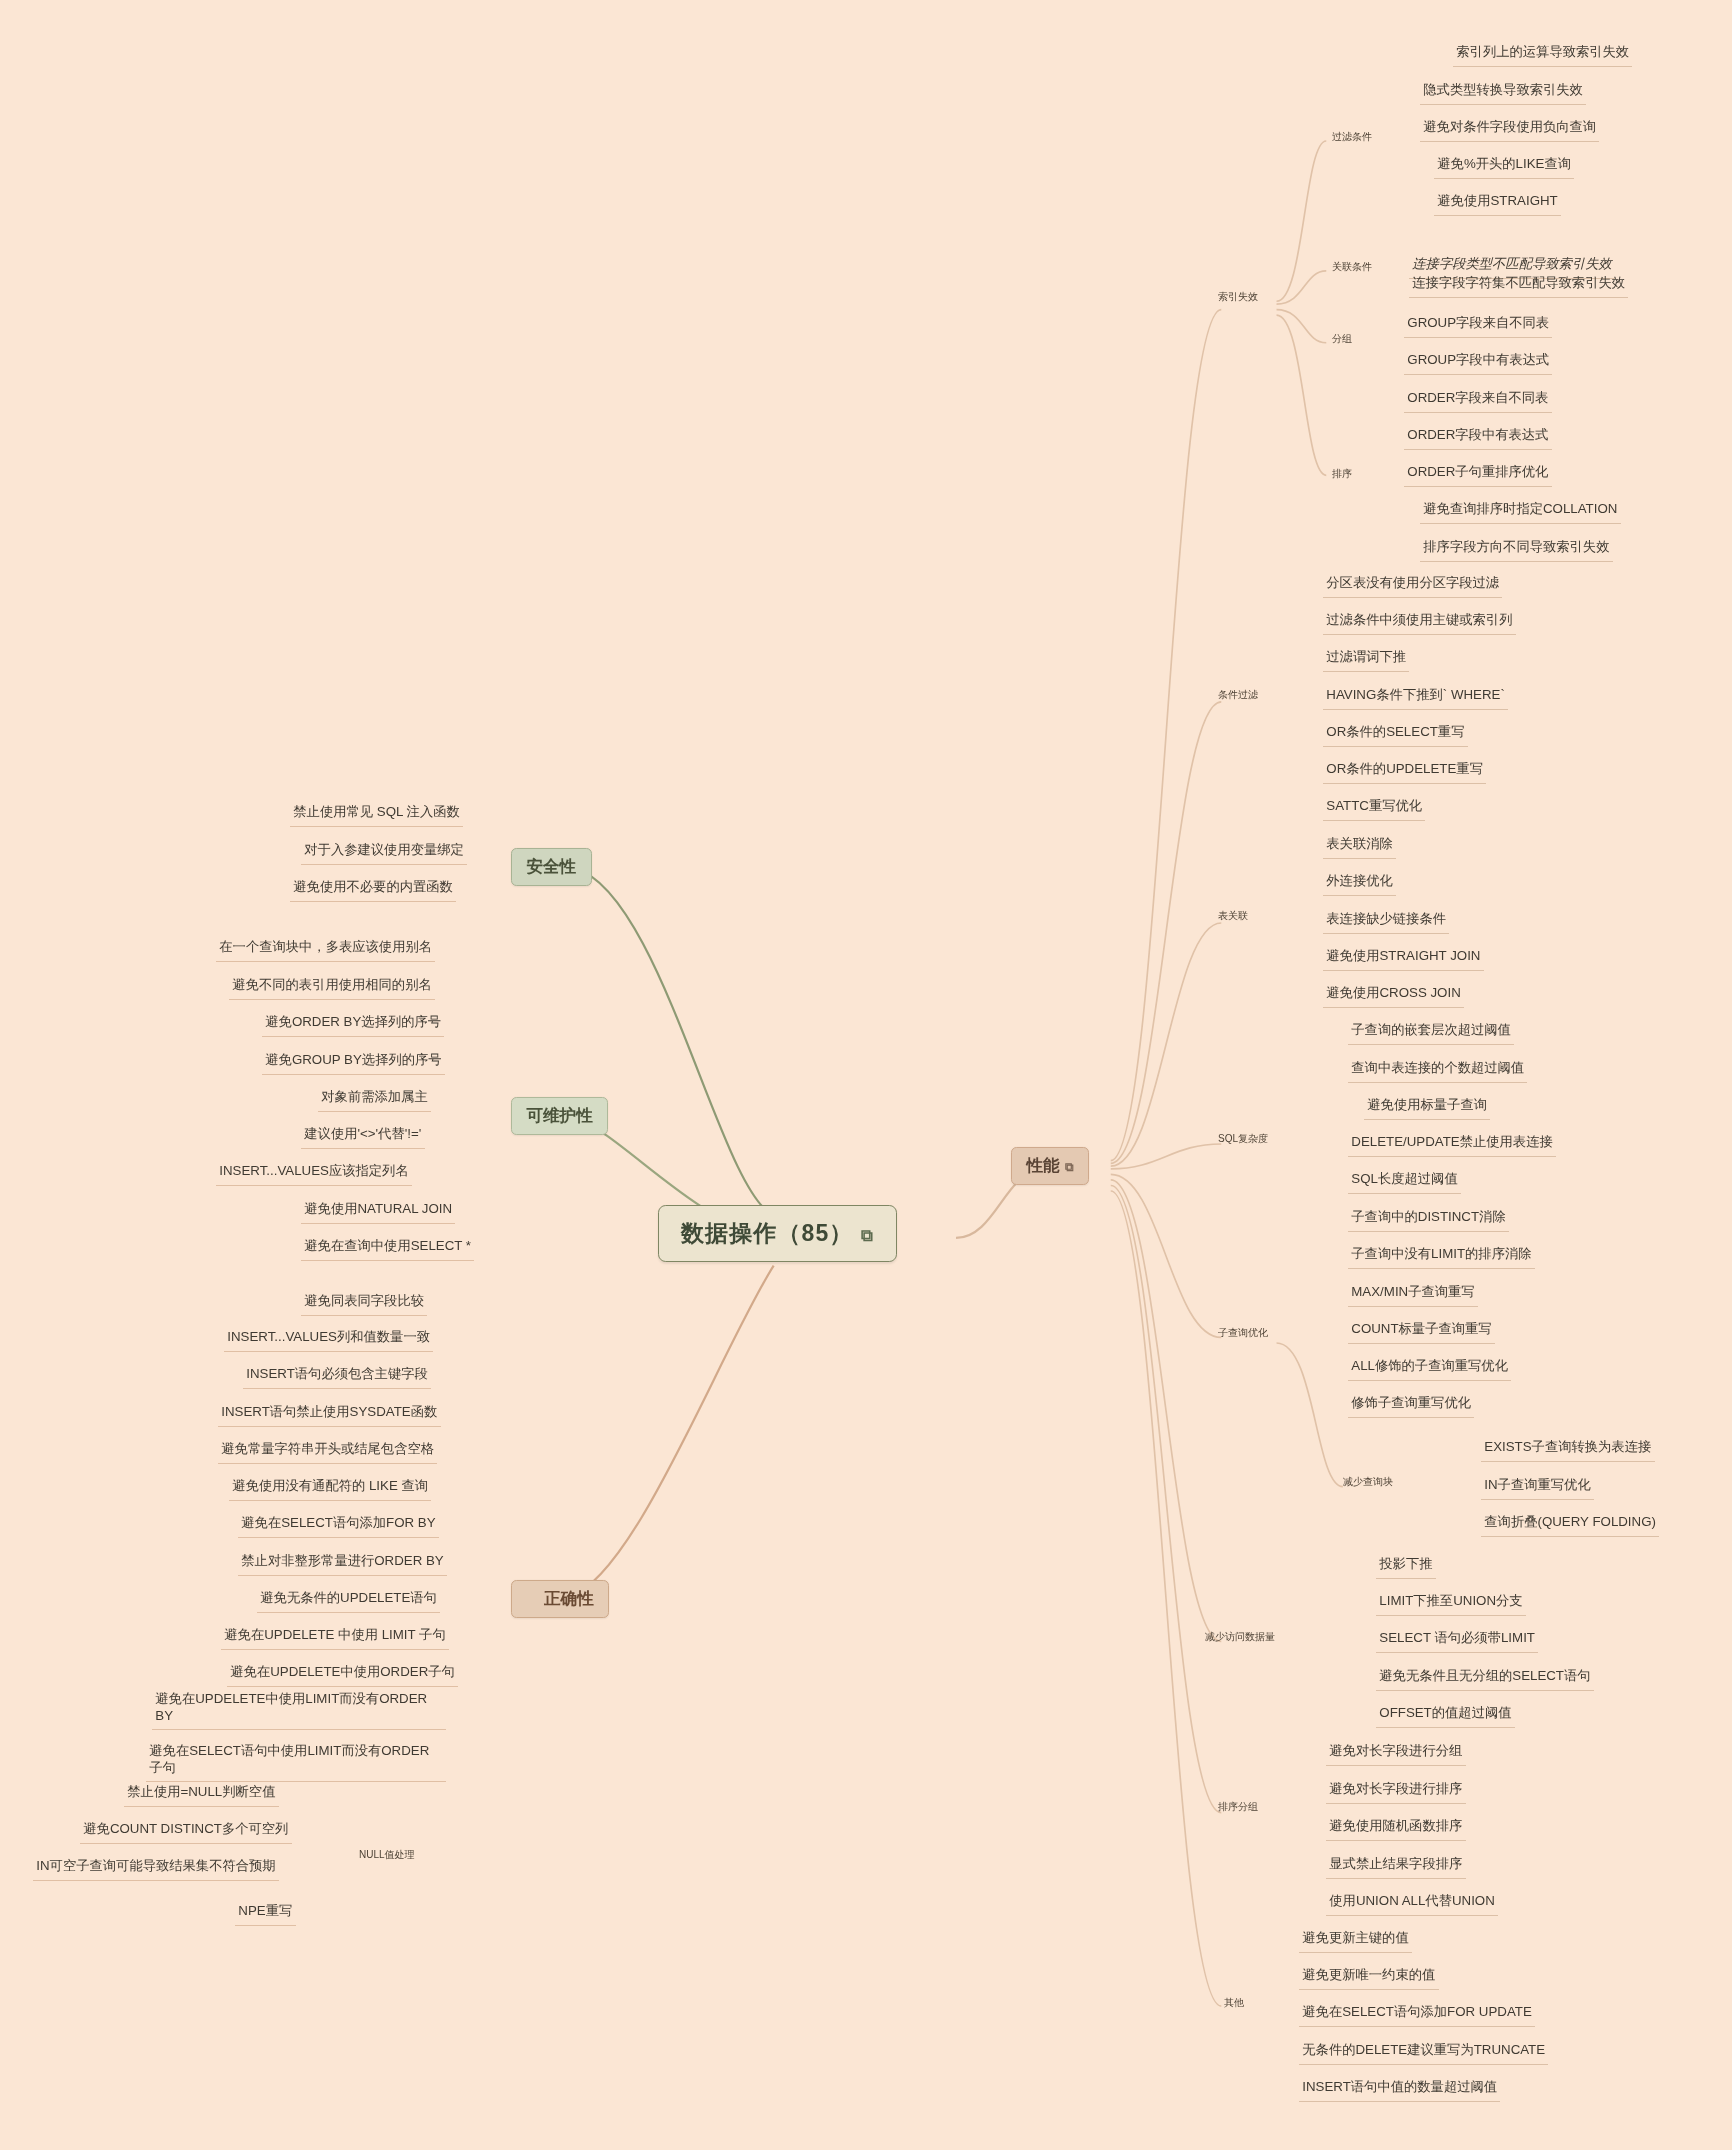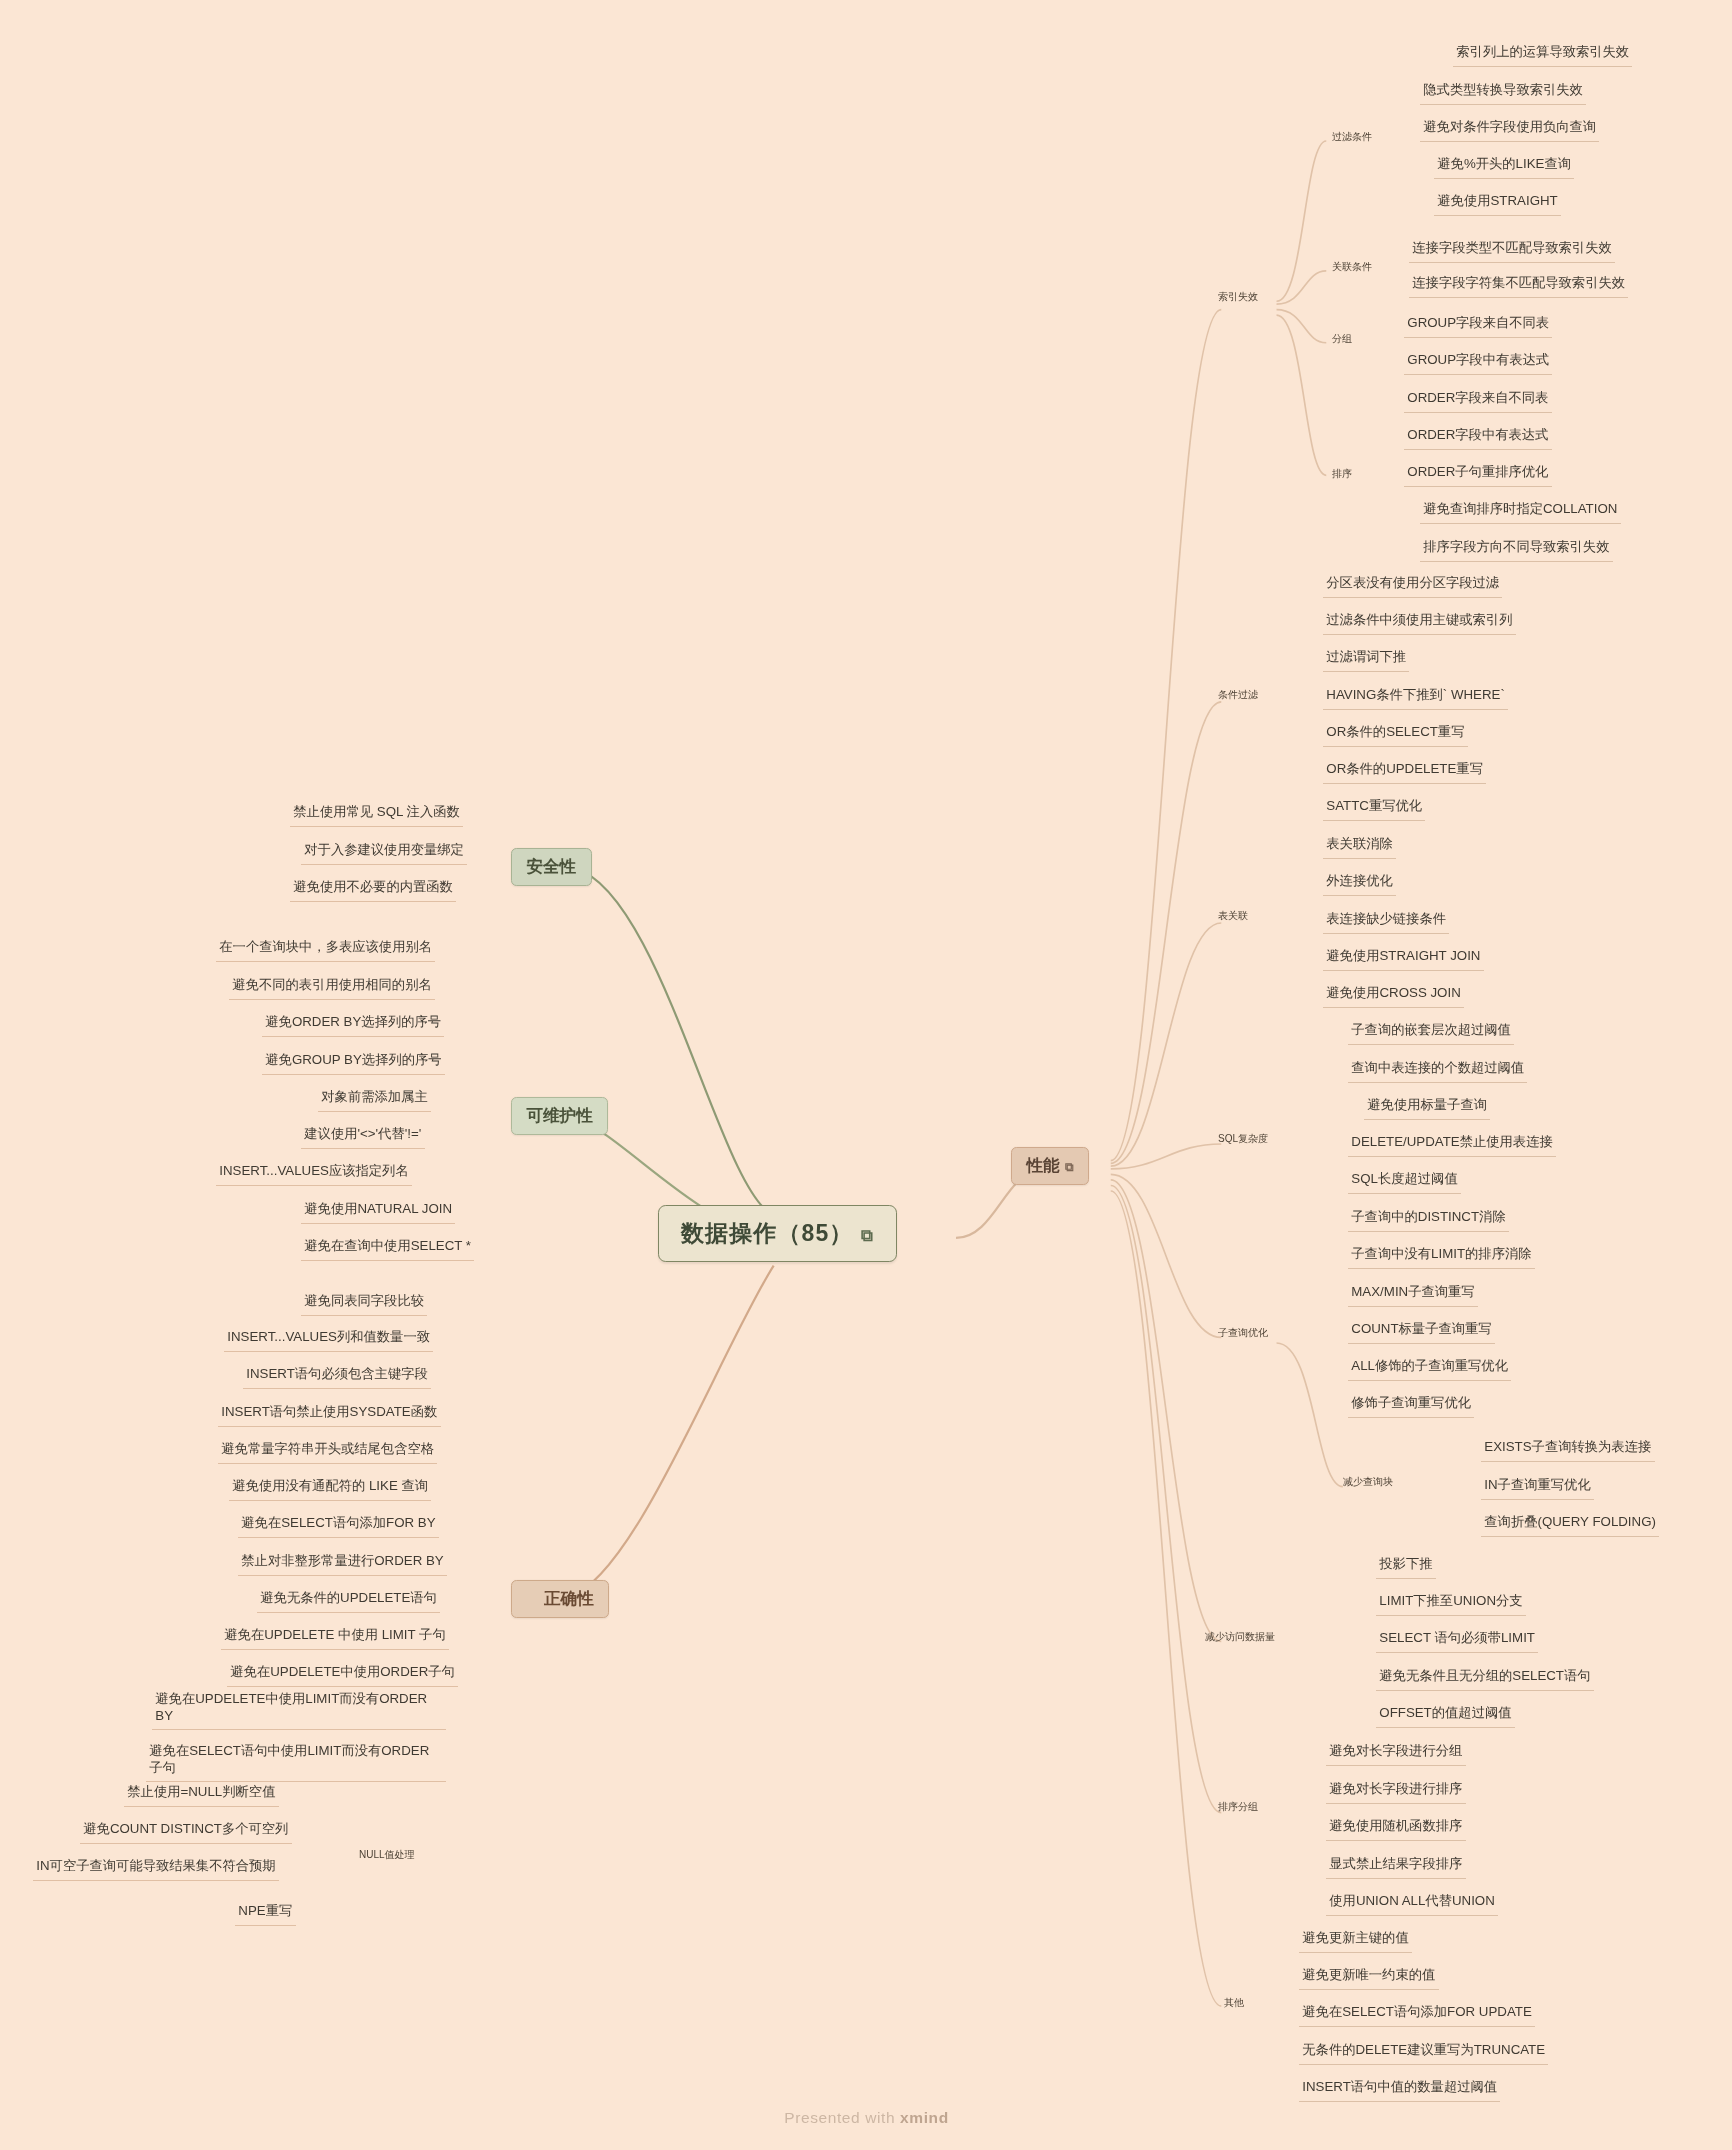--- a/index.html
+++ b/index.html
@@ -155,21 +155,21 @@
 
   <div class="node cat" style="left:1218px;top:290px;">索引失效</div>
   <div class="node cat" style="left:1332px;top:130px;">过滤条件</div>
   <div class="node leaf r" style="left:1453px;top:44px;">索引列上的运算导致索引失效</div>
   <div class="node leaf r" style="left:1420px;top:82px;">隐式类型转换导致索引失效</div>
   <div class="node leaf r" style="left:1420px;top:119px;">避免对条件字段使用负向查询</div>
   <div class="node leaf r" style="left:1434px;top:156px;">避免%开头的LIKE查询</div>
   <div class="node leaf r" style="left:1434px;top:193px;">避免使用STRAIGHT</div>
 
   <div class="node cat" style="left:1332px;top:260px;">关联条件</div>
-  <div class="node leaf r" style="left:1409px;top:240px;">连接字段类型不匹配导致索引失效</div>
+  <div class="node leaf r" style="left:1409px;top:256px;font-style:italic;">连接字段类型不匹配导致索引失效</div>
   <div class="node leaf r" style="left:1409px;top:275px;">连接字段字符集不匹配导致索引失效</div>
 
   <div class="node cat" style="left:1332px;top:332px;">分组</div>
   <div class="node leaf r" style="left:1404px;top:315px;">GROUP字段来自不同表</div>
   <div class="node leaf r" style="left:1404px;top:352px;">GROUP字段中有表达式</div>
 
   <div class="node cat" style="left:1332px;top:467px;">排序</div>
   <div class="node leaf r" style="left:1404px;top:390px;">ORDER字段来自不同表</div>
   <div class="node leaf r" style="left:1404px;top:427px;">ORDER字段中有表达式</div>
   <div class="node leaf r" style="left:1404px;top:464px;">ORDER子句重排序优化</div>
@@ -226,17 +226,14 @@
   <div class="node leaf r" style="left:1326px;top:1856px;">显式禁止结果字段排序</div>
   <div class="node leaf r" style="left:1326px;top:1893px;">使用UNION ALL代替UNION</div>
 
   <div class="node cat" style="left:1224px;top:1996px;">其他</div>
   <div class="node leaf r" style="left:1299px;top:1930px;">避免更新主键的值</div>
   <div class="node leaf r" style="left:1299px;top:1967px;">避免更新唯一约束的值</div>
   <div class="node leaf r" style="left:1299px;top:2004px;">避免在SELECT语句添加FOR UPDATE</div>
   <div class="node leaf r" style="left:1299px;top:2042px;">无条件的DELETE建议重写为TRUNCATE</div>
   <div class="node leaf r" style="left:1299px;top:2079px;">INSERT语句中值的数量超过阈值</div>
 
-  <div class="footer">
-    <span>Presented with </span><b>xmind</b>
-  </div>
 </div>
 
 
 </body></html>

